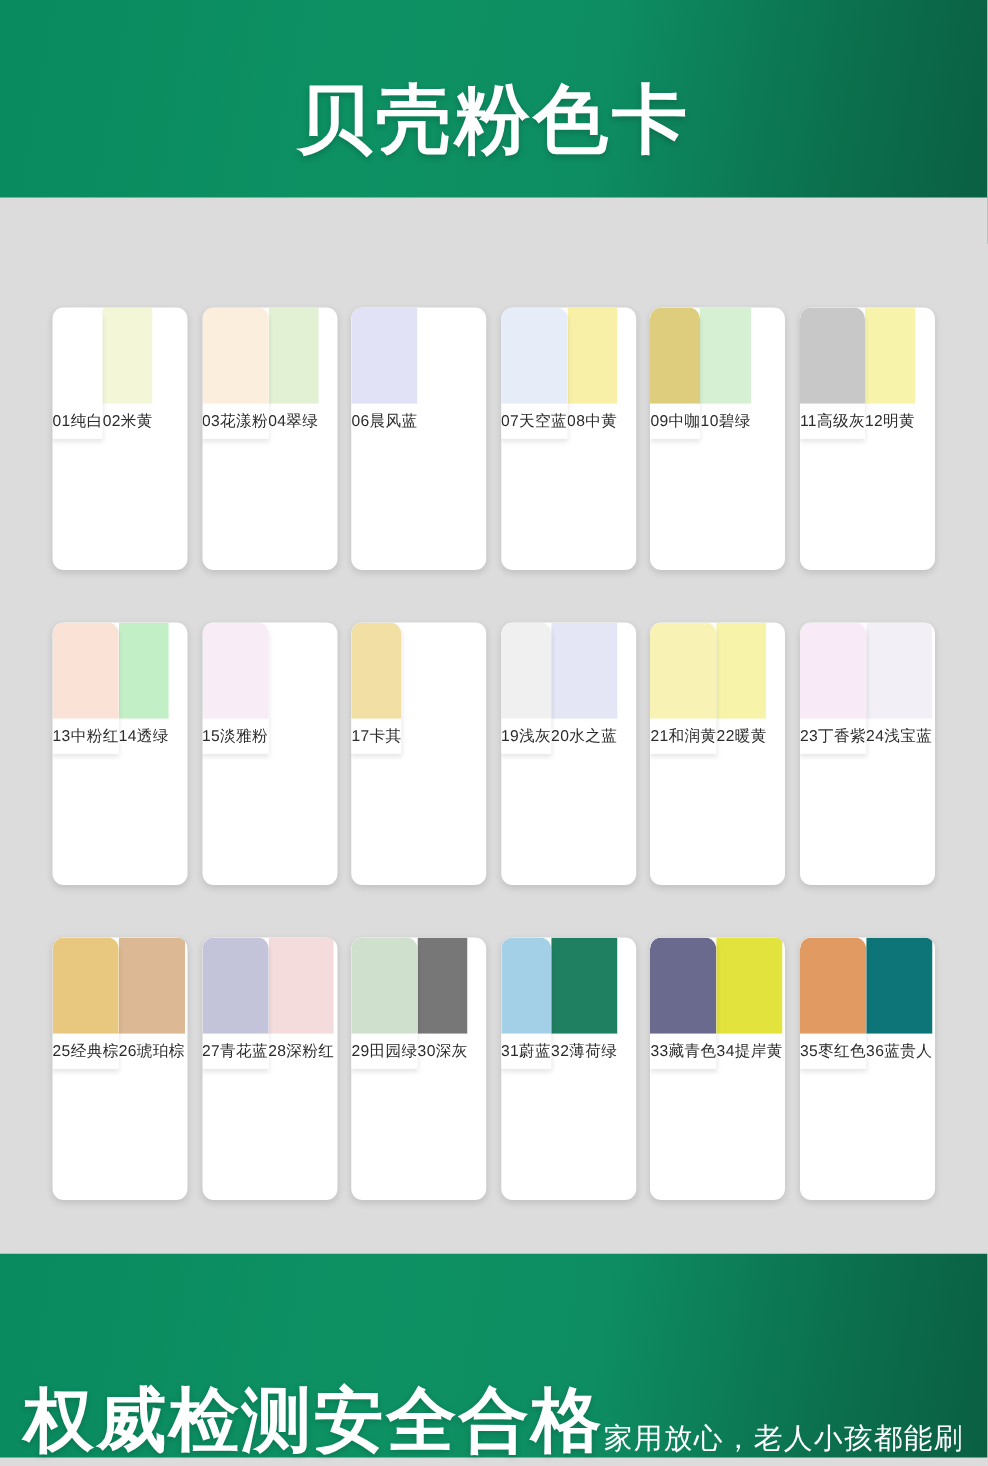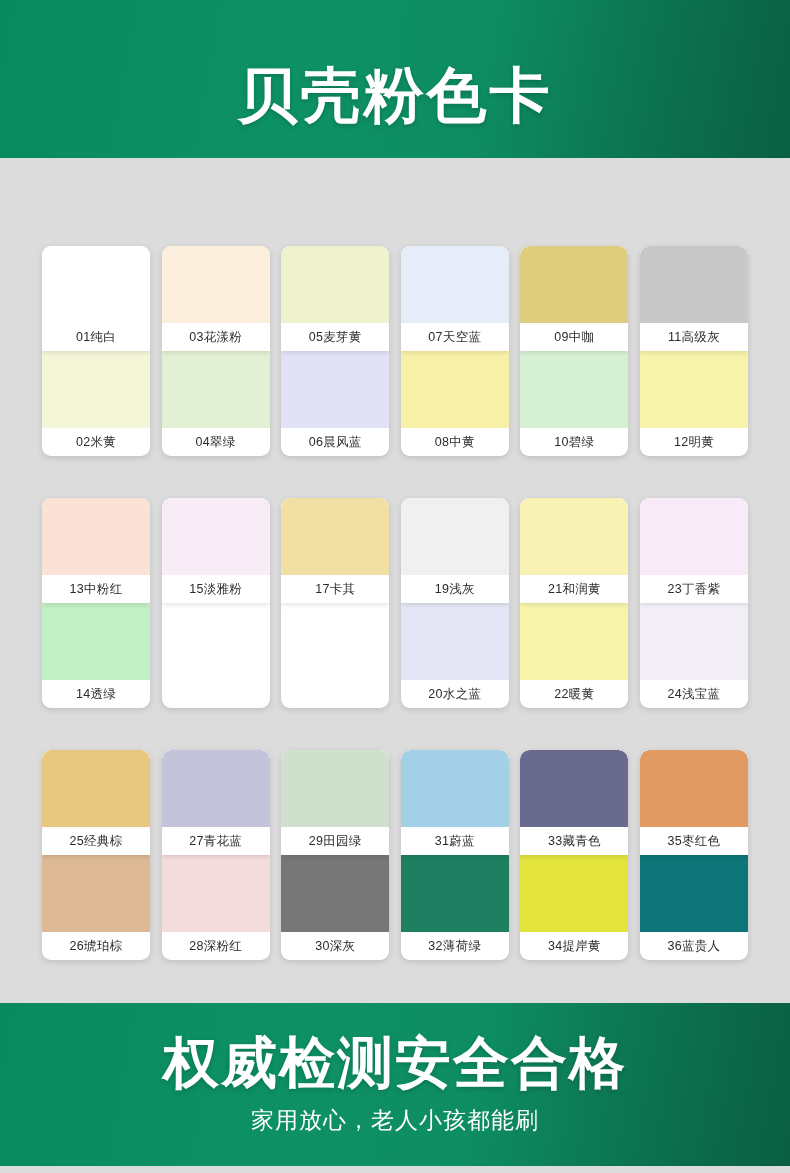--- a/index.html
+++ b/index.html
@@ -32,21 +32,21 @@
   }
   .row { display:flex; justify-content:space-between; margin-bottom:42px; }
   .row:last-child { margin-bottom:0; }
 
   .card {
     width:108px; height:210px;
     border-radius:9px;
     background:#ffffff;
     box-shadow:0 2px 6px rgba(0,0,0,.13);
     overflow:hidden;
-    display:flex; flex-direction:column;
+    display:flex; 
     position:relative;
   }
   .half { height:105px; position:relative; display:flex; flex-direction:column; }
   .chip { flex:1 1 auto; width:100%; }
   .chip-label {
     height:28px; flex:0 0 28px;
     background:#ffffff;
     display:flex; align-items:center; justify-content:center;
     font-size:12.5px; color:#2b2b2b; letter-spacing:.3px;
     white-space:nowrap;
@@ -54,21 +54,21 @@
   .half-top { border-radius:9px 9px 0 0; overflow:hidden;
               box-shadow:0 2px 4px rgba(0,0,0,.10); z-index:2; }
   .half-top .chip { border-radius:9px 9px 0 0; }
   .half-bottom { border-radius:0 0 9px 9px; overflow:hidden; z-index:1; }
   .half-bottom .chip-label { border-radius:0 0 9px 9px; }
 
   
   .banner-bottom {
     position:absolute; left:0; bottom:7px; width:790px; height:163px;
     background:linear-gradient(100deg,#0a8a5f 0%,#0d9163 38%,#0e8d62 60%,#0b6e4c 85%,#0a5f42 100%);
-    display:flex; flex-direction:column; align-items:center; justify-content:center;
+    display:flex; flex-direction:row; align-items:flex-end; justify-content:center;
   }
   .banner-bottom-title {
     color:#ffffff; font-size:56px; font-weight:bold; letter-spacing:2px;
     line-height:1.08; text-shadow:0 2px 5px rgba(0,0,0,.18);
   }
   .banner-bottom-sub {
     color:#ffffff; font-size:23px; letter-spacing:1px; margin-top:12px;
   }
 </style>
 </head>
@@ -96,24 +96,20 @@
           <div class="half half-top">
             <div class="chip" style="background: rgb(251, 238, 220);"></div>
             <div class="chip-label">03花漾粉</div>
           </div>
           <div class="half half-bottom">
             <div class="chip" style="background: rgb(226, 240, 211);"></div>
             <div class="chip-label">04翠绿</div>
           </div>
         </div>
         <div class="card">
-          <div class="half half-top">
-            <div class="chip" style="background: rgb(238, 242, 205);"></div>
-            <div class="chip-label">05麦芽黄</div>
-          </div>
           <div class="half half-bottom">
             <div class="chip" style="background: rgb(226, 226, 246);"></div>
             <div class="chip-label">06晨风蓝</div>
           </div>
         </div>
         <div class="card">
           <div class="half half-top">
             <div class="chip" style="background: rgb(230, 237, 249);"></div>
             <div class="chip-label">07天空蓝</div>
           </div>

